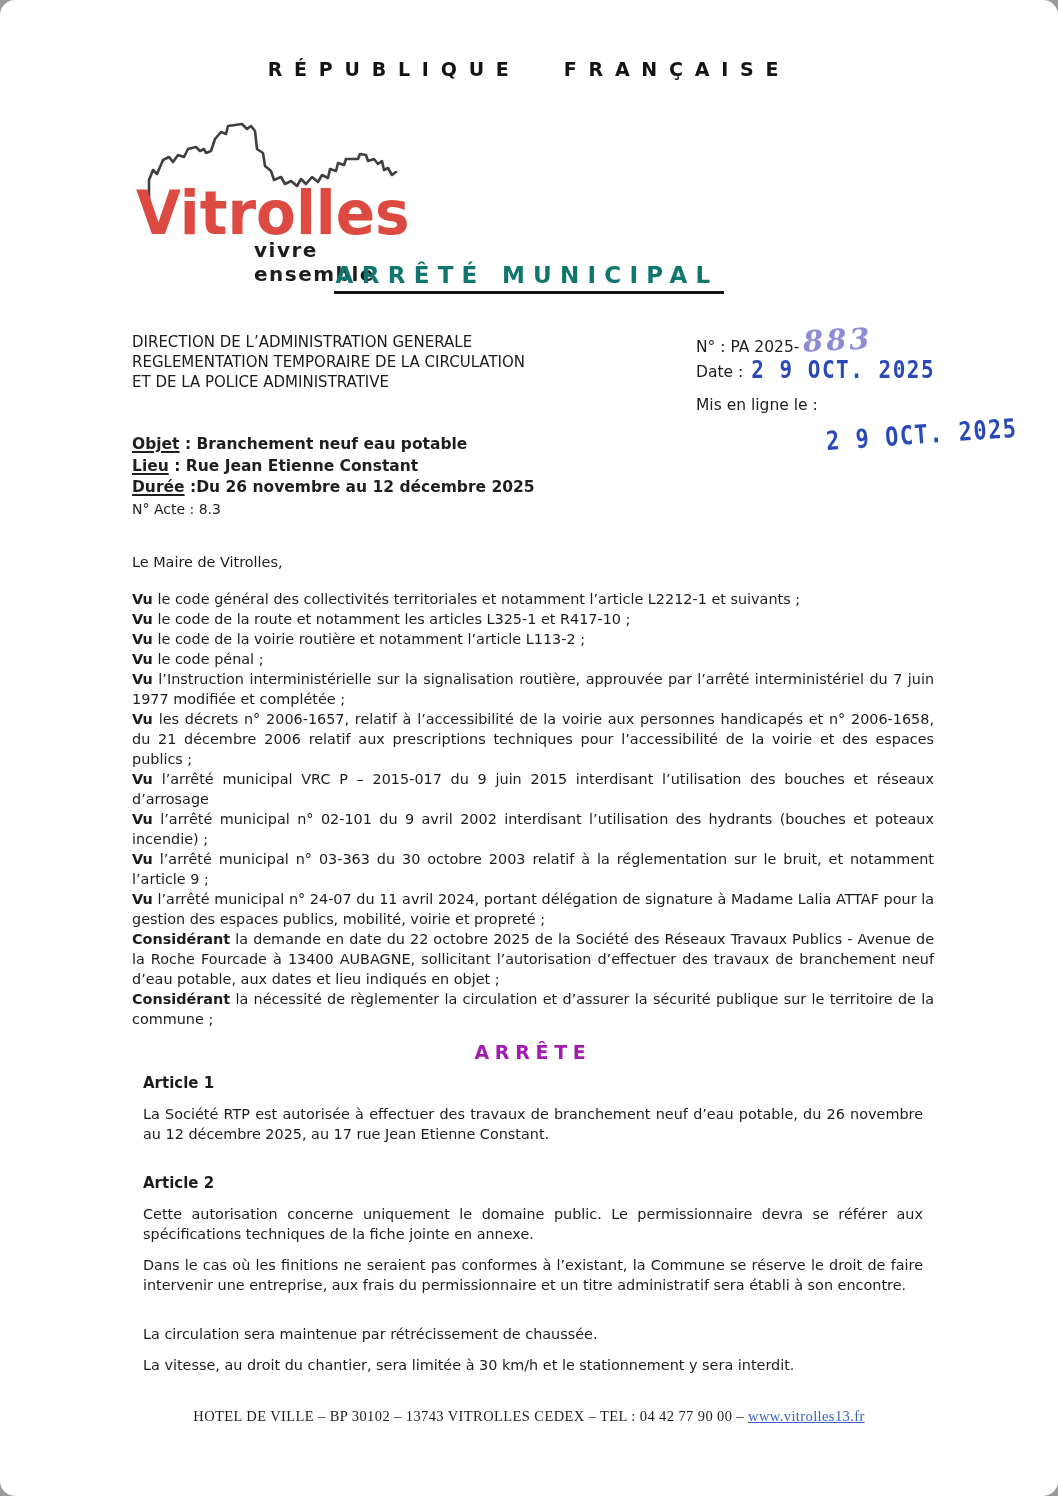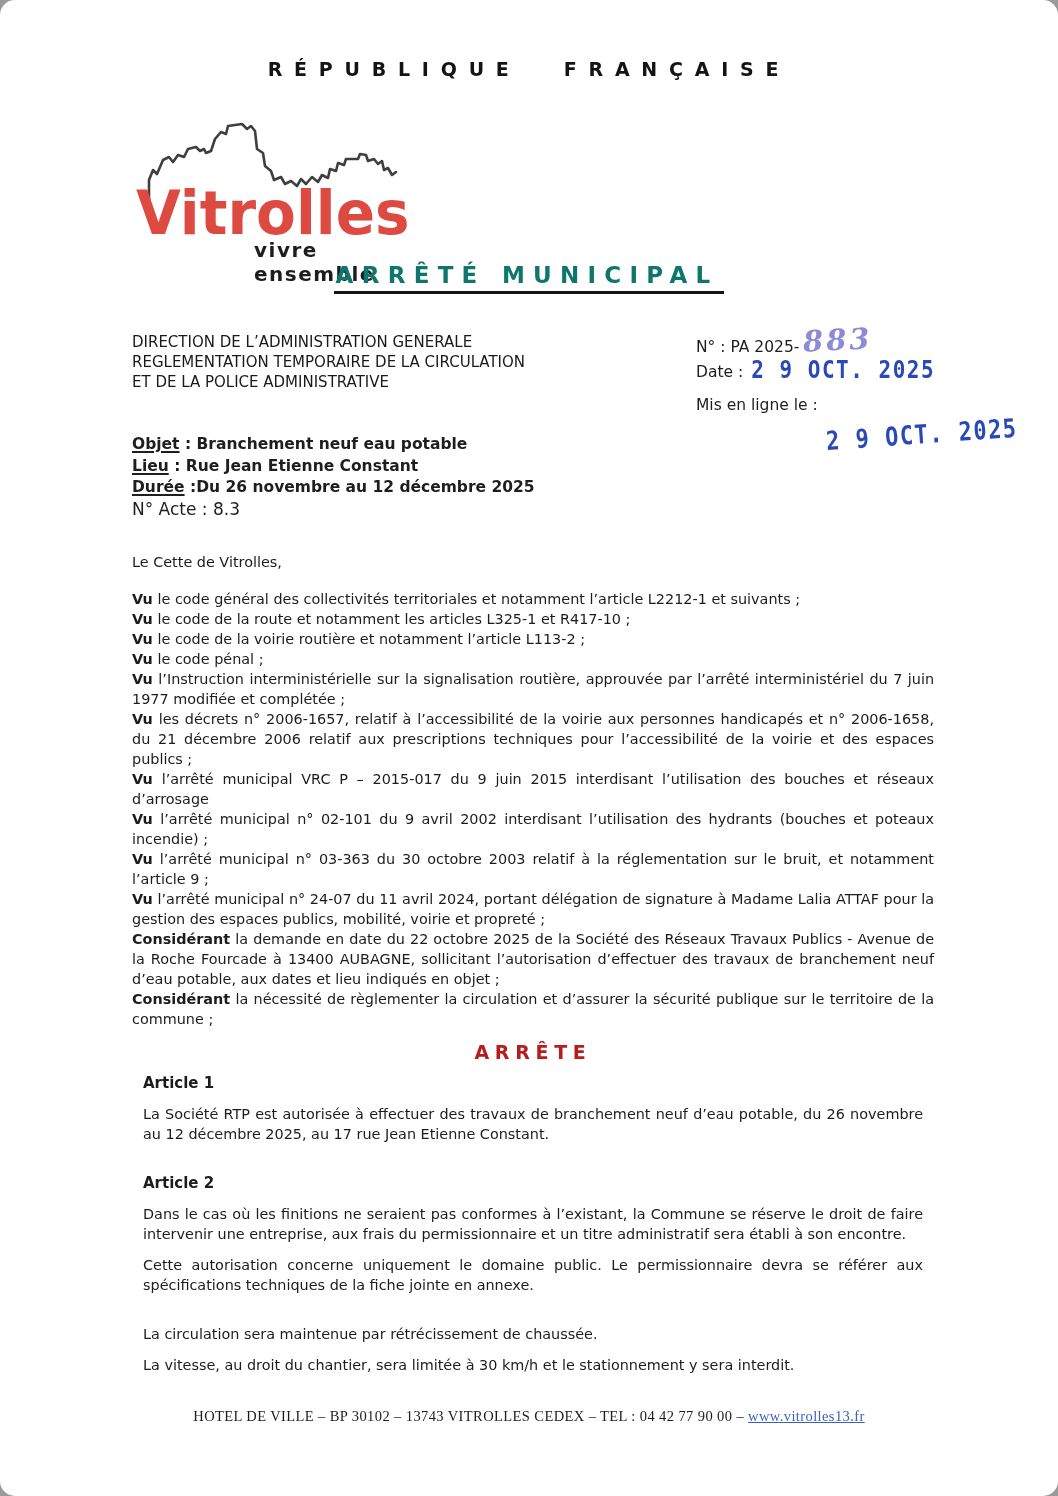--- a/index.html
+++ b/index.html
@@ -101,37 +101,37 @@
   }
   .meta-row-num { height: 30px; }
   .meta-row-date { height: 36px; }
   .meta-row-online { margin-top: 2px; height: 60px; }
 
   
   .subject { position: absolute; top: 434px; left: 132px; font-size: 15.5px; line-height: 21.5px; }
   .subject .lbl { font-weight: bold; text-decoration: underline; text-decoration-thickness: 2px; text-underline-offset: 2px; }
   .subject .col { font-weight: bold; }
   .subject .val { font-weight: bold; }
-  .subject .acte { font-weight: normal; font-size: 17px; }
+  .subject .acte { font-weight: normal; font-size: 14px; }
 
   
   .doc-body {
     position: absolute; top: 552px; left: 132px; width: 802px;
     font-size: 14.4px; line-height: 20px; color: #1c1c1c;
   }
   .salutation { margin: 0 0 17px 0; }
   .recital { margin: 0; text-align: justify; }
   .recital .lead { font-weight: bold; }
   .arrete-heading {
     text-align: center;
     font-size: 19px;
     font-weight: bold;
     letter-spacing: 0.3em;
     margin: 13px 0 9px 0;
-    color: #b91c1c;
+    color: #a21caf;
   }
   .article { margin-top: 29px; }
   .article.first { margin-top: 0; }
   .article-title { font-weight: bold; font-size: 15px; margin: 0; }
   .article p { margin: 11px; text-align: justify; }
 
   
   .footer {
     position: absolute; top: 1408px; left: 0; width: 100%;
     text-align: center;
@@ -181,21 +181,21 @@
   </div>
 
   <div class="subject">
     <div><span class="lbl">Objet</span><span class="col"> : </span><span class="val">Branchement neuf eau potable</span></div>
     <div><span class="lbl">Lieu</span><span class="col"> : </span><span class="val">Rue Jean Etienne Constant</span></div>
     <div><span class="lbl">Durée</span><span class="col"> :</span><span class="val">Du 26 novembre au 12 décembre 2025</span></div>
     <div class="acte">N° Acte : 8.3</div>
   </div>
 
   <div class="doc-body">
-    <p class="salutation">Le Cette de Vitrolles,</p>
+    <p class="salutation">Le Maire de Vitrolles,</p>
 
     <p class="recital"><span class="lead">Vu</span> <span>le code général des collectivités territoriales et notamment l’article L2212-1 et suivants ;</span></p>
     <p class="recital"><span class="lead">Vu</span> <span>le code de la route et notamment les articles L325-1 et R417-10 ;</span></p>
     <p class="recital"><span class="lead">Vu</span> <span>le code de la voirie routière et notamment l’article L113-2 ;</span></p>
     <p class="recital"><span class="lead">Vu</span> <span>le code pénal ;</span></p>
     <p class="recital"><span class="lead">Vu</span> <span>l’Instruction interministérielle sur la signalisation routière, approuvée par l’arrêté interministériel du 7 juin 1977 modifiée et complétée ;</span></p>
     <p class="recital"><span class="lead">Vu</span> <span>les décrets n° 2006-1657, relatif à l’accessibilité de la voirie aux personnes handicapés et n° 2006-1658, du 21 décembre 2006 relatif aux prescriptions techniques pour l’accessibilité de la voirie et des espaces publics ;</span></p>
     <p class="recital"><span class="lead">Vu</span> <span>l’arrêté municipal VRC P – 2015-017 du 9 juin 2015 interdisant l’utilisation des bouches et réseaux d’arrosage</span></p>
     <p class="recital"><span class="lead">Vu</span> <span>l’arrêté municipal n° 02-101 du 9 avril 2002 interdisant l’utilisation des hydrants (bouches et poteaux incendie) ;</span></p>
     <p class="recital"><span class="lead">Vu</span> <span>l’arrêté municipal n° 03-363 du 30 octobre 2003 relatif à la réglementation sur le bruit, et notamment l’article 9 ;</span></p>
@@ -205,22 +205,22 @@
 
     <div class="arrete-heading">ARRÊTE</div>
 
     <div class="article first">
       <p class="article-title">Article 1</p>
       <p>La Société RTP est autorisée à effectuer des travaux de branchement neuf d’eau potable, du 26 novembre au 12 décembre 2025, au 17 rue Jean Etienne Constant.</p>
     </div>
 
     <div class="article">
       <p class="article-title">Article 2</p>
+      <p>Cette autorisation concerne uniquement le domaine public. Le permissionnaire devra se référer aux spécifications techniques de la fiche jointe en annexe.</p>
       <p>Dans le cas où les finitions ne seraient pas conformes à l’existant, la Commune se réserve le droit de faire intervenir une entreprise, aux frais du permissionnaire et un titre administratif sera établi à son encontre.</p>
-      <p>Cette autorisation concerne uniquement le domaine public. Le permissionnaire devra se référer aux spécifications techniques de la fiche jointe en annexe.</p>
     </div>
 
     <div class="article">
       <p>La circulation sera maintenue par rétrécissement de chaussée.</p>
       <p>La vitesse, au droit du chantier, sera limitée à 30 km/h et le stationnement y sera interdit.</p>
     </div>
   </div>
 
   <div class="footer">
     <span>HOTEL DE VILLE – BP 30102 – 13743 VITROLLES CEDEX – TEL : 04 42 77 90 00 – </span><a>www.vitrolles13.fr</a>

